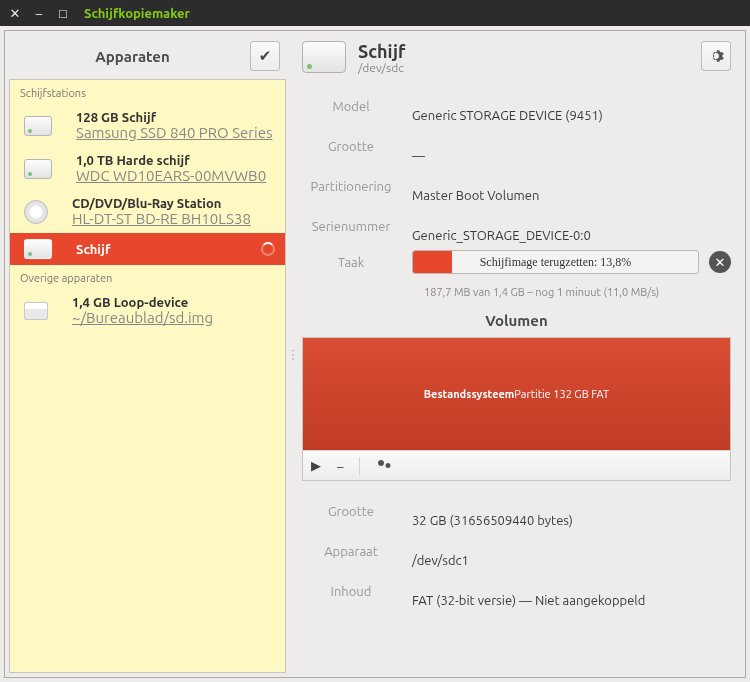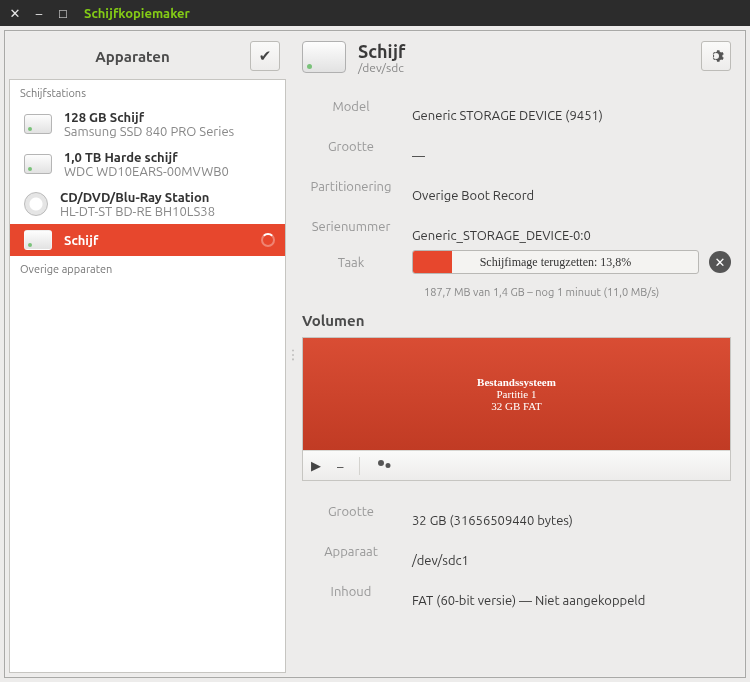--- a/index.html
+++ b/index.html
@@ -70,40 +70,40 @@
     width: 30px; height: 30px;
     border: 1px solid #bdbcb8;
     border-radius: 3px;
     background: linear-gradient(#fafaf9,#edeceb);
     display: flex; align-items: center; justify-content: center;
     font-size: 15px;
     color: #444;
   }
   .sidebar-panel {
     border: 1px solid #c6c5c1;
-    background: #ffffff;
+    background: #fef9c3;
     margin: 0 4px 4px 4px;
     flex: 1;
     overflow-y: auto;
   }
   .list-heading {
     font-size: 11px;
     color: #777;
     padding: 7px 10px 5px 10px;
   }
   .dev-item {
     display: flex;
     align-items: center;
     padding: 6px 10px 6px 14px;
-    gap: 12px;
+    gap: 24px;
     cursor: pointer;
   }
   .dev-item .lines { flex: 1; min-width: 0; }
   .dev-item .t1 { font-weight: bold; font-size: 13px; color: #333; white-space: nowrap; overflow: hidden; text-overflow: ellipsis;}
-  .dev-item .t2 { font-size: 13px; color: #888; white-space: nowrap; overflow: hidden; text-overflow: ellipsis;}
+  .dev-item .t2 { font-size: 15px; color: #888; white-space: nowrap; overflow: hidden; text-overflow: ellipsis; text-decoration: underline;}
   .dev-item.selected {
     background: #e7472d;
     color: #fff;
   }
   .dev-item.selected .t1, .dev-item.selected .t2 { color: #fff; }
   .dev-icon {
     width: 28px; height: 20px;
     border: 1px solid #b5b5b5;
     border-radius: 3px;
     background: linear-gradient(#fdfdfd,#e2e2e2);
@@ -195,34 +195,34 @@
     background: #555; color:#fff;
     display:flex;align-items:center;justify-content:center;
     font-size: 13px;
   }
   .task-sub {
     font-size: 11px; color:#888; margin-left: 122px; margin-top:8px;
   }
   .section-title {
     font-size: 15px; font-weight: bold; color:#4b4b4b;
     margin-top: 14px;
+    text-align: center;
   }
   .volume-frame {
     border: 1px solid #c6c5c1;
     margin-top: 8px;
     background: #fff;
   }
   .volume-block {
     background: #cf4129;
     background: linear-gradient(#d94d34,#c13b24);
     height: 112px;
-    display:flex; flex-direction:column; align-items:center; justify-content:center;
+    display:flex; flex-direction:row; align-items:center; justify-content:center;
     color:#fff; font-size:11px;
     text-align:center;
-    font-family:Liberation Serif, serif;
   }
   .volume-block .fs-t { font-weight: bold; }
   .vol-toolbar {
     border-top: 1px solid #d8d7d3;
     background: linear-gradient(#fafaf9,#edeceb);
     height: 30px;
     display:flex; align-items:center;
     padding: 0 8px; gap: 16px;
   }
   .vol-toolbar .tb { font-size: 13px; color:#444; }
@@ -276,20 +276,27 @@
         <div class="dev-item selected">
           <div class="dev-icon" style="border-color:#fff6"></div>
           <div class="lines">
             <div class="t1">Schijf</div>
           </div>
           <div class="spinner"></div>
         </div>
 
         <div class="list-heading">Overige apparaten</div>
 
+        <div class="dev-item">
+          <div class="loop-icon"></div>
+          <div class="lines">
+            <div class="t1">1,4 GB Loop-device</div>
+            <div class="t2">~/Bureaublad/sd.img</div>
+          </div>
+        </div>
 
       </div>
     </div>
 
     <div class="splitter">⋮</div>
 
     <div class="main">
       <div class="main-header">
         <div class="big-icon"></div>
         <div class="titleblock">
@@ -307,21 +314,21 @@
         <div class="kv-row">
           <div class="k">Model</div>
           <div class="v">Generic STORAGE DEVICE (9451)</div>
         </div>
         <div class="kv-row">
           <div class="k">Grootte</div>
           <div class="v">—</div>
         </div>
         <div class="kv-row">
           <div class="k">Partitionering</div>
-          <div class="v">Overige Boot Record</div>
+          <div class="v">Master Boot Volumen</div>
         </div>
         <div class="kv-row">
           <div class="k">Serienummer</div>
           <div class="v">Generic_STORAGE_DEVICE-0:0</div>
         </div>
         <div class="kv-row">
           <div class="k">Taak</div>
           <div class="task-wrap">
             <div class="progress">
               <div class="progress-fill"></div>
@@ -363,19 +370,19 @@
         <div class="kv-row">
           <div class="k">Grootte</div>
           <div class="v">32 GB (31656509440 bytes)</div>
         </div>
         <div class="kv-row">
           <div class="k">Apparaat</div>
           <div class="v">/dev/sdc1</div>
         </div>
         <div class="kv-row">
           <div class="k">Inhoud</div>
-          <div class="v">FAT (60-bit versie) — Niet aangekoppeld</div>
+          <div class="v">FAT (32-bit versie) — Niet aangekoppeld</div>
         </div>
       </div>
 
     </div>
   </div>
 </div>
 
 </body></html>

